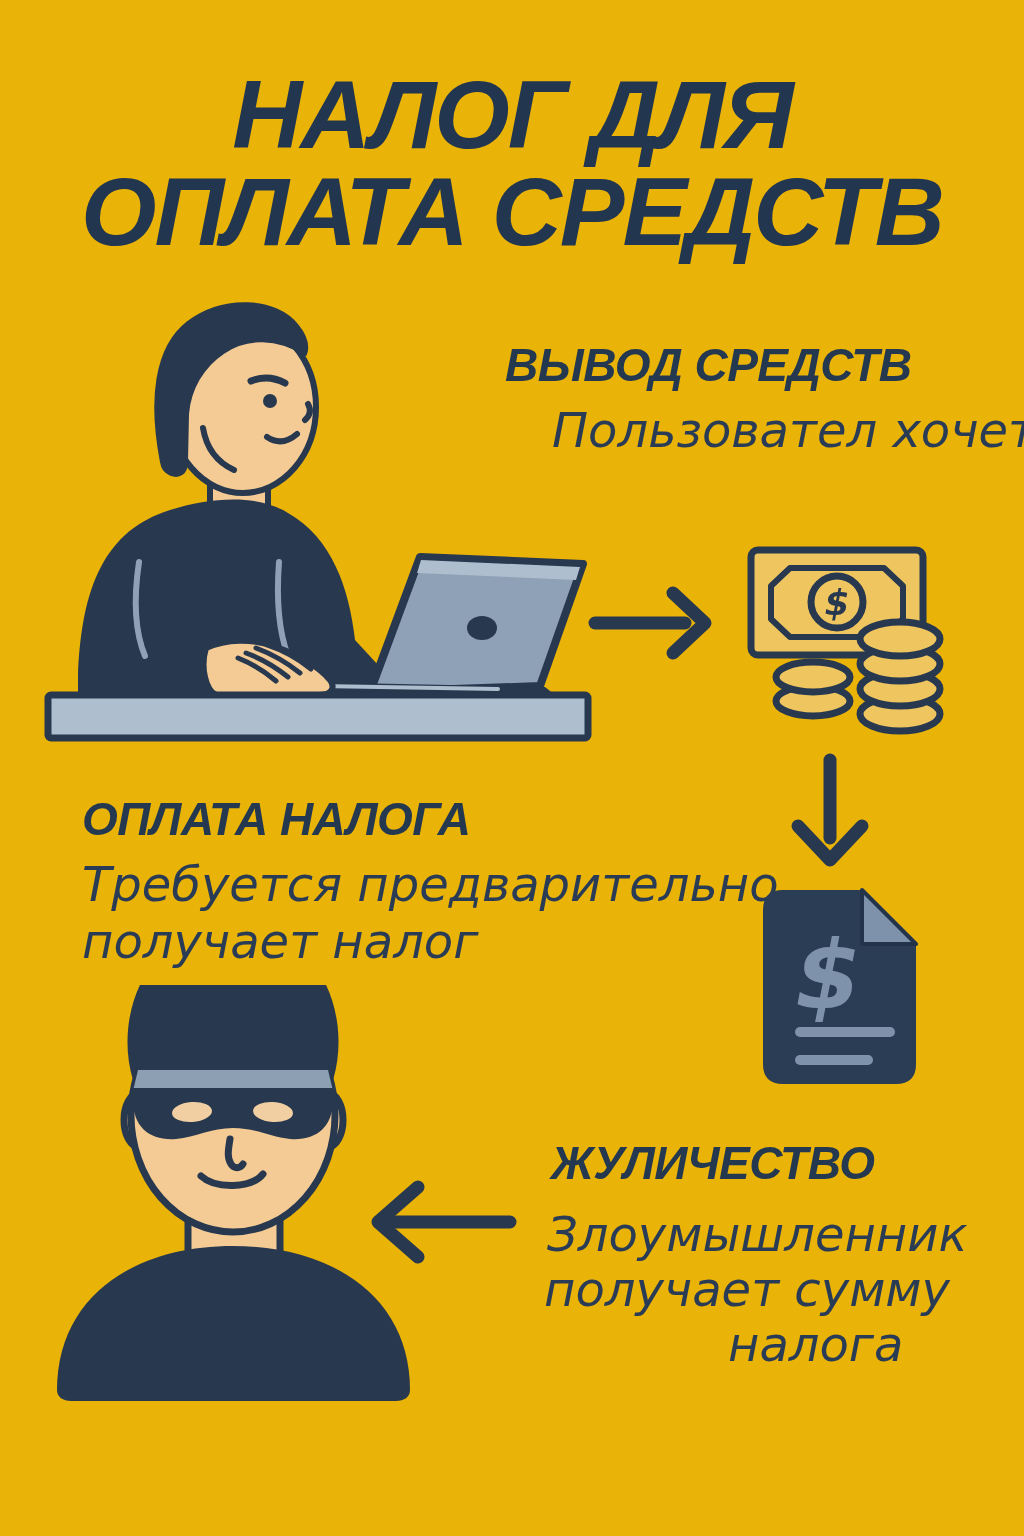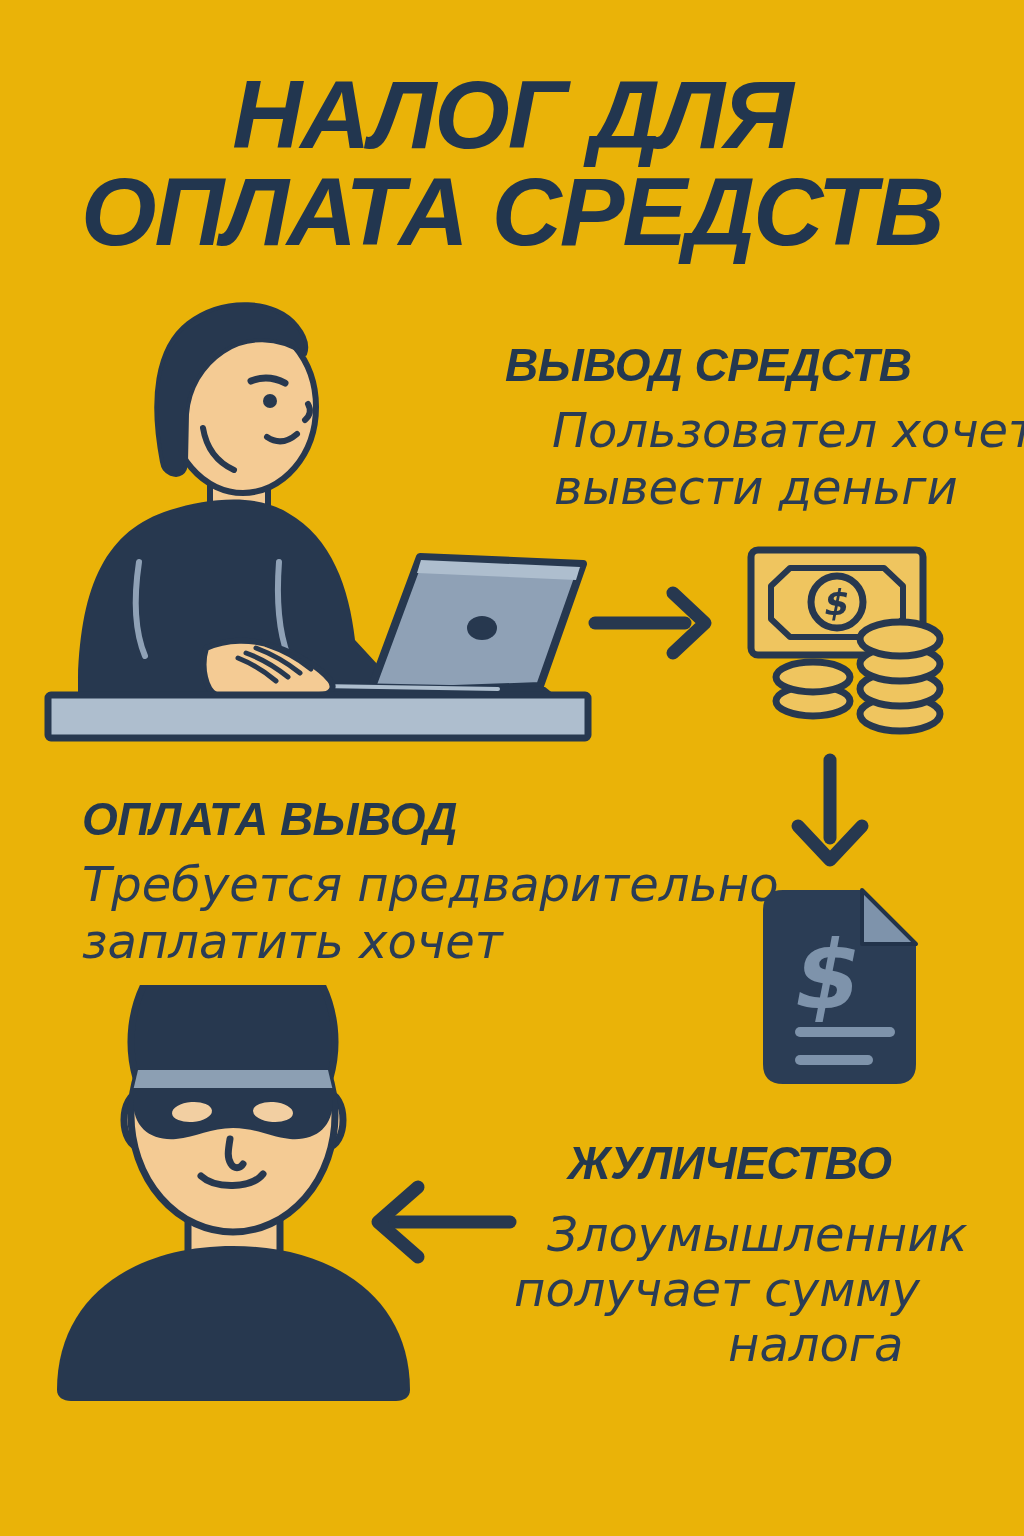--- a/index.html
+++ b/index.html
@@ -43,29 +43,28 @@
 
 <div class="canvas">
 
   <div class="abs title">
     <div>НАЛОГ ДЛЯ</div>
     <div>ОПЛАТА СРЕДСТВ</div>
   </div>
 
   <div class="abs heading" style="left:505px;top:338px;">ВЫВОД СРЕДСТВ</div>
   <div class="abs bodytext" style="left:552px;top:404px;">Пользовател хочет</div>
-  <div class="abs bodytext" style="left:554px;top:461px;">вывести деньги</div>
 
-  <div class="abs heading" style="left:82px;top:792px;">ОПЛАТА ВЫВОД</div>
+  <div class="abs heading" style="left:82px;top:792px;">ОПЛАТА НАЛОГА</div>
   <div class="abs bodytext" style="left:82px;top:858px;text-align:center;">Требуется предварительно</div>
-  <div class="abs bodytext" style="left:82px;top:915px;">заплатить хочет</div>
+  <div class="abs bodytext" style="left:82px;top:915px;">получает налог</div>
 
-  <div class="abs heading" style="left:568px;top:1136px;">ЖУЛИЧЕСТВО</div>
+  <div class="abs heading" style="left:551px;top:1136px;">ЖУЛИЧЕСТВО</div>
   <div class="abs bodytext" style="left:547px;top:1208px;">Злоумышленник</div>
-  <div class="abs bodytext" style="left:514px;top:1263px;">получает сумму</div>
+  <div class="abs bodytext" style="left:544px;top:1263px;">получает сумму</div>
   <div class="abs bodytext" style="left:728px;top:1318px;">налога</div>
 
   <svg class="abs" style="left:30px;top:290px;" width="580" height="455" viewBox="30 290 580 455">
 
     <path d="M210,460 L210,525 L268,525 L268,455 Z" fill="#F4CB94" stroke="#27384F" stroke-width="6"></path>
 
     <path d="M78,700 L78,678 C81,585 106,530 170,510 C212,497 258,494 288,513 C332,538 349,588 355,640 L390,678 L393,700 Z" fill="#27384F"></path>
 
     <path d="M139,562 C133,602 135,632 145,656" fill="none" stroke="#8FA1B6" stroke-width="6" stroke-linecap="round"></path>
     <path d="M279,562 C276,602 279,632 288,656" fill="none" stroke="#8FA1B6" stroke-width="6" stroke-linecap="round"></path>

